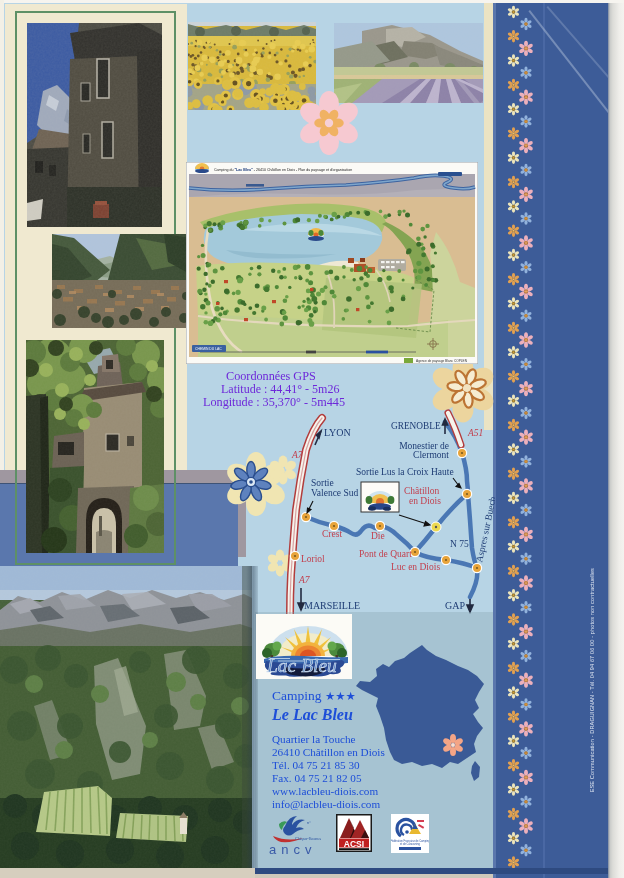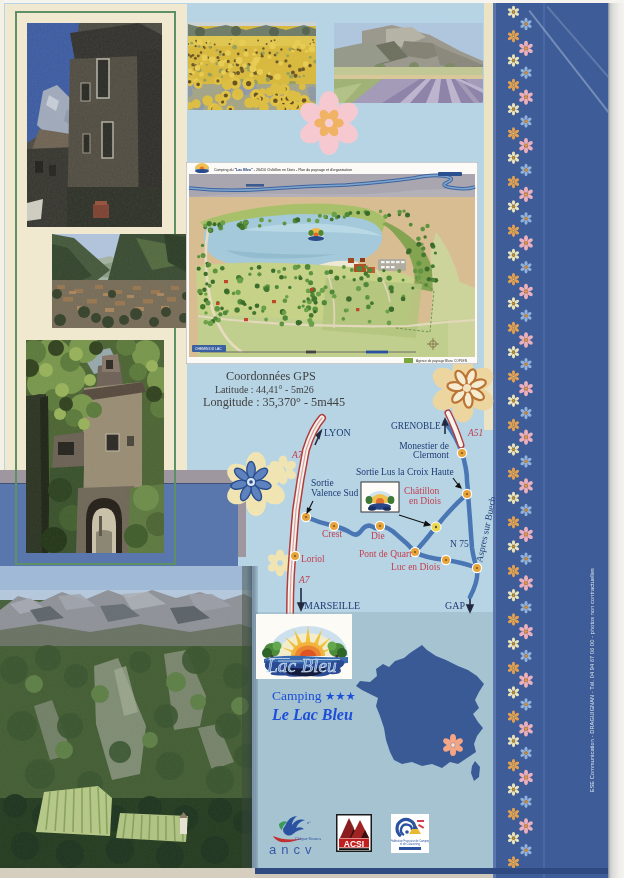--- a/index.html
+++ b/index.html
@@ -936,23 +936,23 @@
 <line x1="14" y1="190" x2="230" y2="190" stroke="#555" stroke-width="0.8"></line>
 <rect x="180" y="188.6" width="22" height="2.8" fill="#2a50a0"></rect>
         <rect x="120" y="188.6" width="10" height="2.8" fill="#444"></rect>
 <rect x="6" y="183" width="34" height="7" rx="1" fill="#3a60a0"></rect>
         <text x="9" y="188" font-family="Liberation Sans,sans-serif" font-size="3.4" fill="#fff">CHEMIN DU LAC</text>
 <rect x="218" y="196" width="9" height="5" fill="#7aa83a"></rect>
         <text x="230" y="200" font-family="Liberation Sans,sans-serif" font-size="3.2" fill="#333">Agence de paysage Blanc COPLEN</text>
 </g>
     </svg>
 
-<div class="abs" style="left:203px;top:370px;width:240px;color:#404040;line-height:13.2px;">
+<div class="abs" style="left:203px;top:370px;width:240px;color:#6d28d9;line-height:13.2px;">
   <div style="font-size:12.2px;margin-left:23px;">Coordonnées GPS</div>
-  <div style="font-size:10px;margin-left:12px;">Latitude : 44,41° - 5m26</div>
+  <div style="font-size:12px;margin-left:18px;">Latitude : 44,41° - 5m26</div>
   <div style="font-size:12.2px;">Longitude : 35,370° - 5m445</div>
 </div>
 
 <svg class="abs" style="left:285px;top:405px;" width="210" height="215" viewBox="0 0 210 215" font-family="Liberation Serif,serif">
 
 <path d="M160,17 Q172,32 177,48 Q182,64 182,76 Q183,84 183,89 Q184,102 185,115 Q186,130 187,143 Q189,156 192,163 Q194,175 185,192" fill="none" stroke="#4a77b4" stroke-width="4.5" stroke-linecap="round"></path>
 
 <path d="M21,112 Q35,118 49,121 Q60,124 66,128 Q72,132 76,126 Q82,118 88,122 Q92,125 95,121 Q104,122 112,130 Q122,138 130,147 Q140,153 161,155 Q180,158 192,163" fill="none" stroke="#4a77b4" stroke-width="4.5" stroke-linecap="round"></path>
 
 <path d="M130,147 Q140,136 151,122 Q166,103 182,89" fill="none" stroke="#4a77b4" stroke-width="4.5" stroke-linecap="round"></path>
@@ -1095,20 +1095,21 @@
         <line x1="22" y1="47" x2="48" y2="47"></line>
       </g>
 <path d="M10,47 Q6,55 16,58 Q10,62 30,61.5 Q36,64 50,61.5 Q68,64 74,60 Q88,61 84,54 Q92,49 86,46 Q60,51 30,49 Q16,48 10,47 Z" fill="#2a4a94"></path>
 <path d="M28,53 Q26,60 40,61.5 Q52,64 62,60.5 Q72,58 68,53 Q50,56 28,53 Z" fill="#131c3c"></path>
 <text x="11" y="58" font-family="Liberation Serif,serif" font-style="italic" font-size="19.5" fill="#5c88c4" stroke="#dce8f4" stroke-width="0.55">Lac Bleu</text>
 </svg>
 
 <div class="abs" style="left:272px;top:688px;width:220px;color:#1d4ed8;">
   <div style="font-size:13.5px;">Camping <span style="font-size:11.5px;">★★★</span></div>
   <div style="font-size:16px;font-style:italic;margin-top:2px;font-weight:bold;">Le Lac Bleu</div>
+  <div style="font-size:11.2px;margin-top:9px;line-height:12.9px;">Quartier la Touche<br>26410 Châtillon en Diois<br>Tél. 04 75 21 85 30<br>Fax. 04 75 21 82 05<br>www.lacbleu-diois.com<br>info@lacbleu-diois.com</div>
 </div>
 
 <svg class="abs" style="left:350px;top:640px;" width="145" height="148" viewBox="0 0 145 148">
 <path d="M72,5 L77,10 86,16 96,20 108,26 118,30 127,36 134,44 L129,52 125,60 129,68 123,74 128,82 133,88 127,96 124,104 126,112 117,118 L108,124 100,122 92,128 82,124 72,126 62,122 52,124 44,120 L40,112 36,100 34,88 30,76 26,66 28,58 20,54 12,50 6,46 L10,41 20,42 27,36 26,29 33,24 39,27 45,21 54,18 60,13 66,9 Z" fill="#3a5a96"></path>
 <path d="M125,121 L130,127 129,137 124,141 121,133 122,126 Z" fill="#3a5a96"></path>
 <g transform="translate(103,105)">
         <g fill="#f4a586">
           <ellipse cx="0" cy="-6.5" rx="3" ry="4.5"></ellipse>
           <ellipse cx="5.6" cy="-3.2" rx="3" ry="4.5" transform="rotate(60 5.6 -3.2)"></ellipse>
           <ellipse cx="5.6" cy="3.2" rx="3" ry="4.5" transform="rotate(120 5.6 3.2)"></ellipse>

